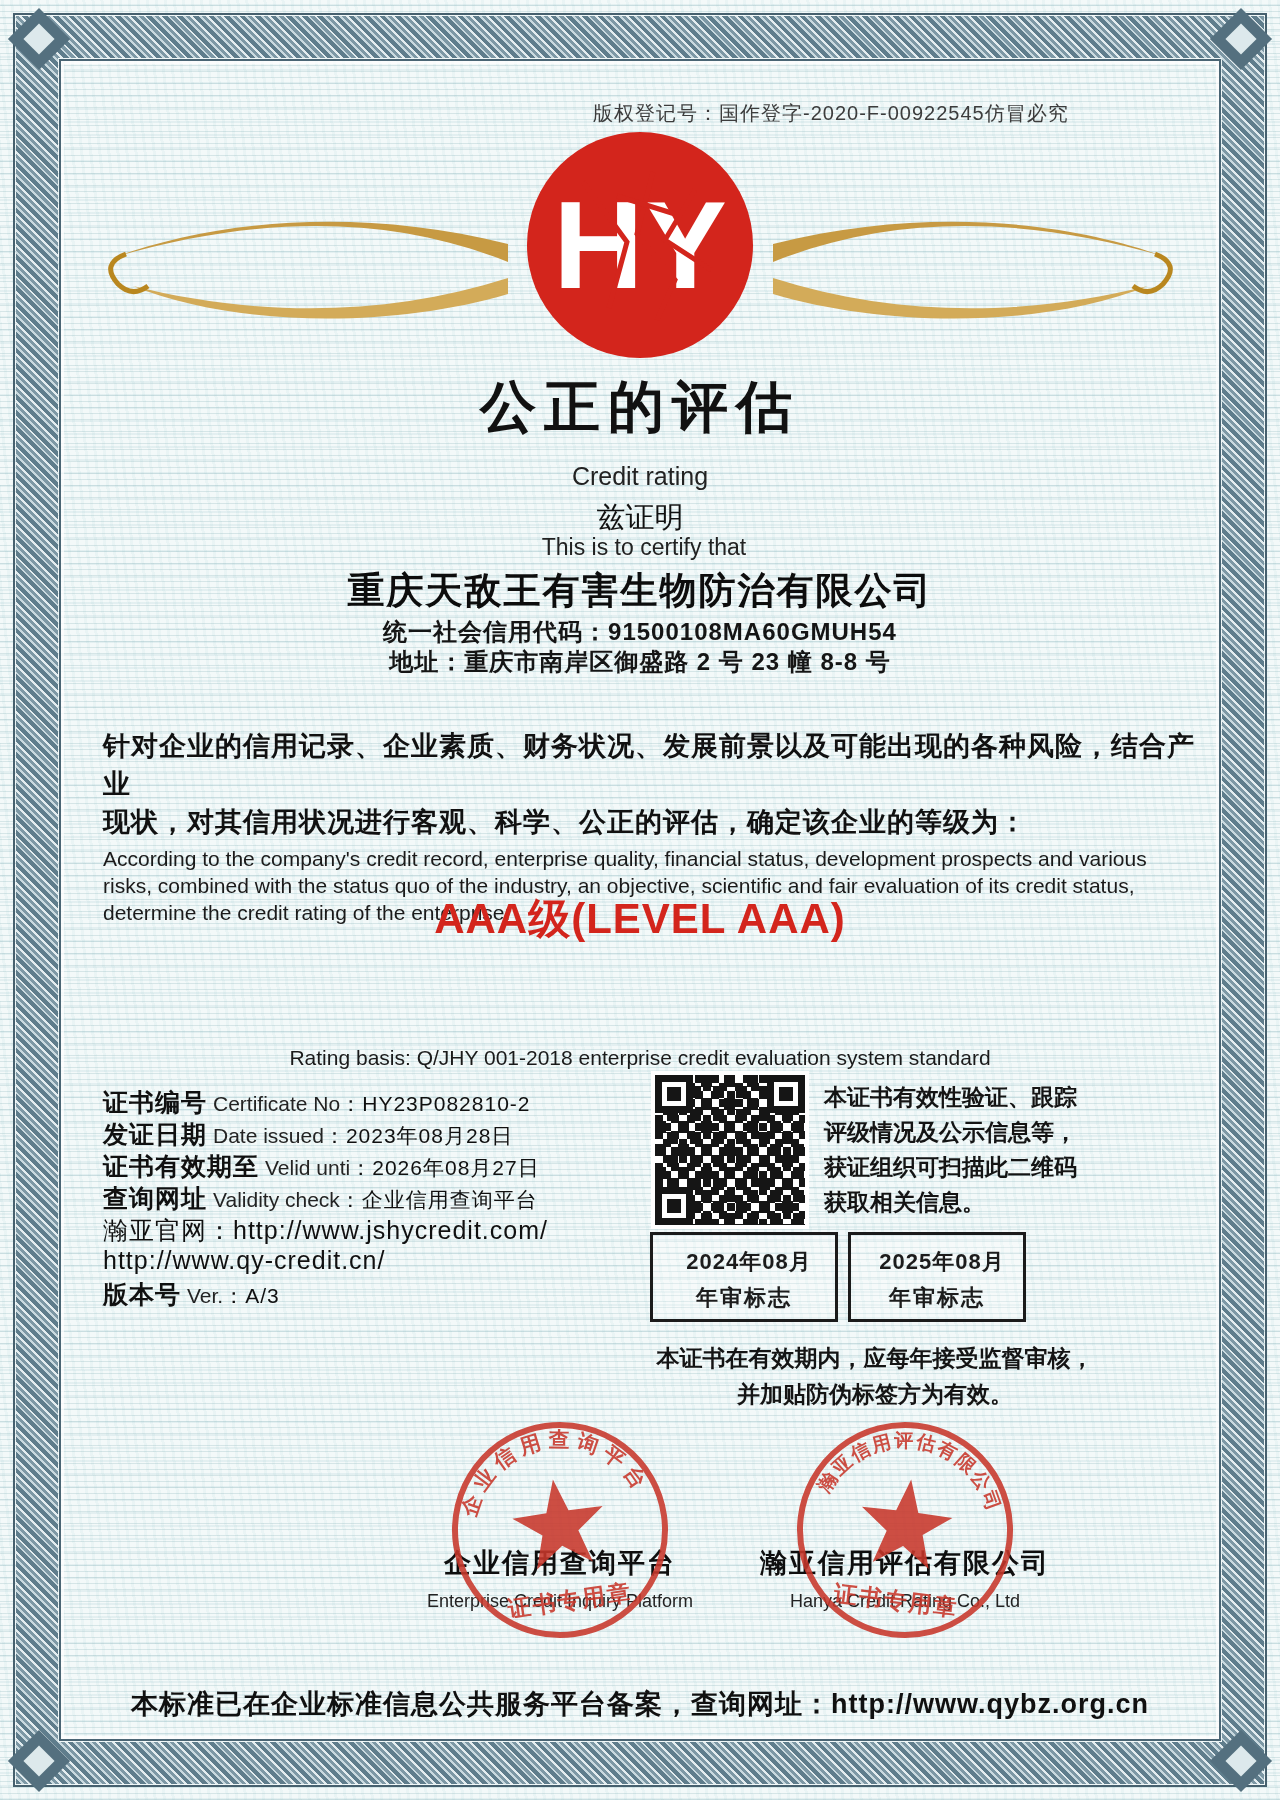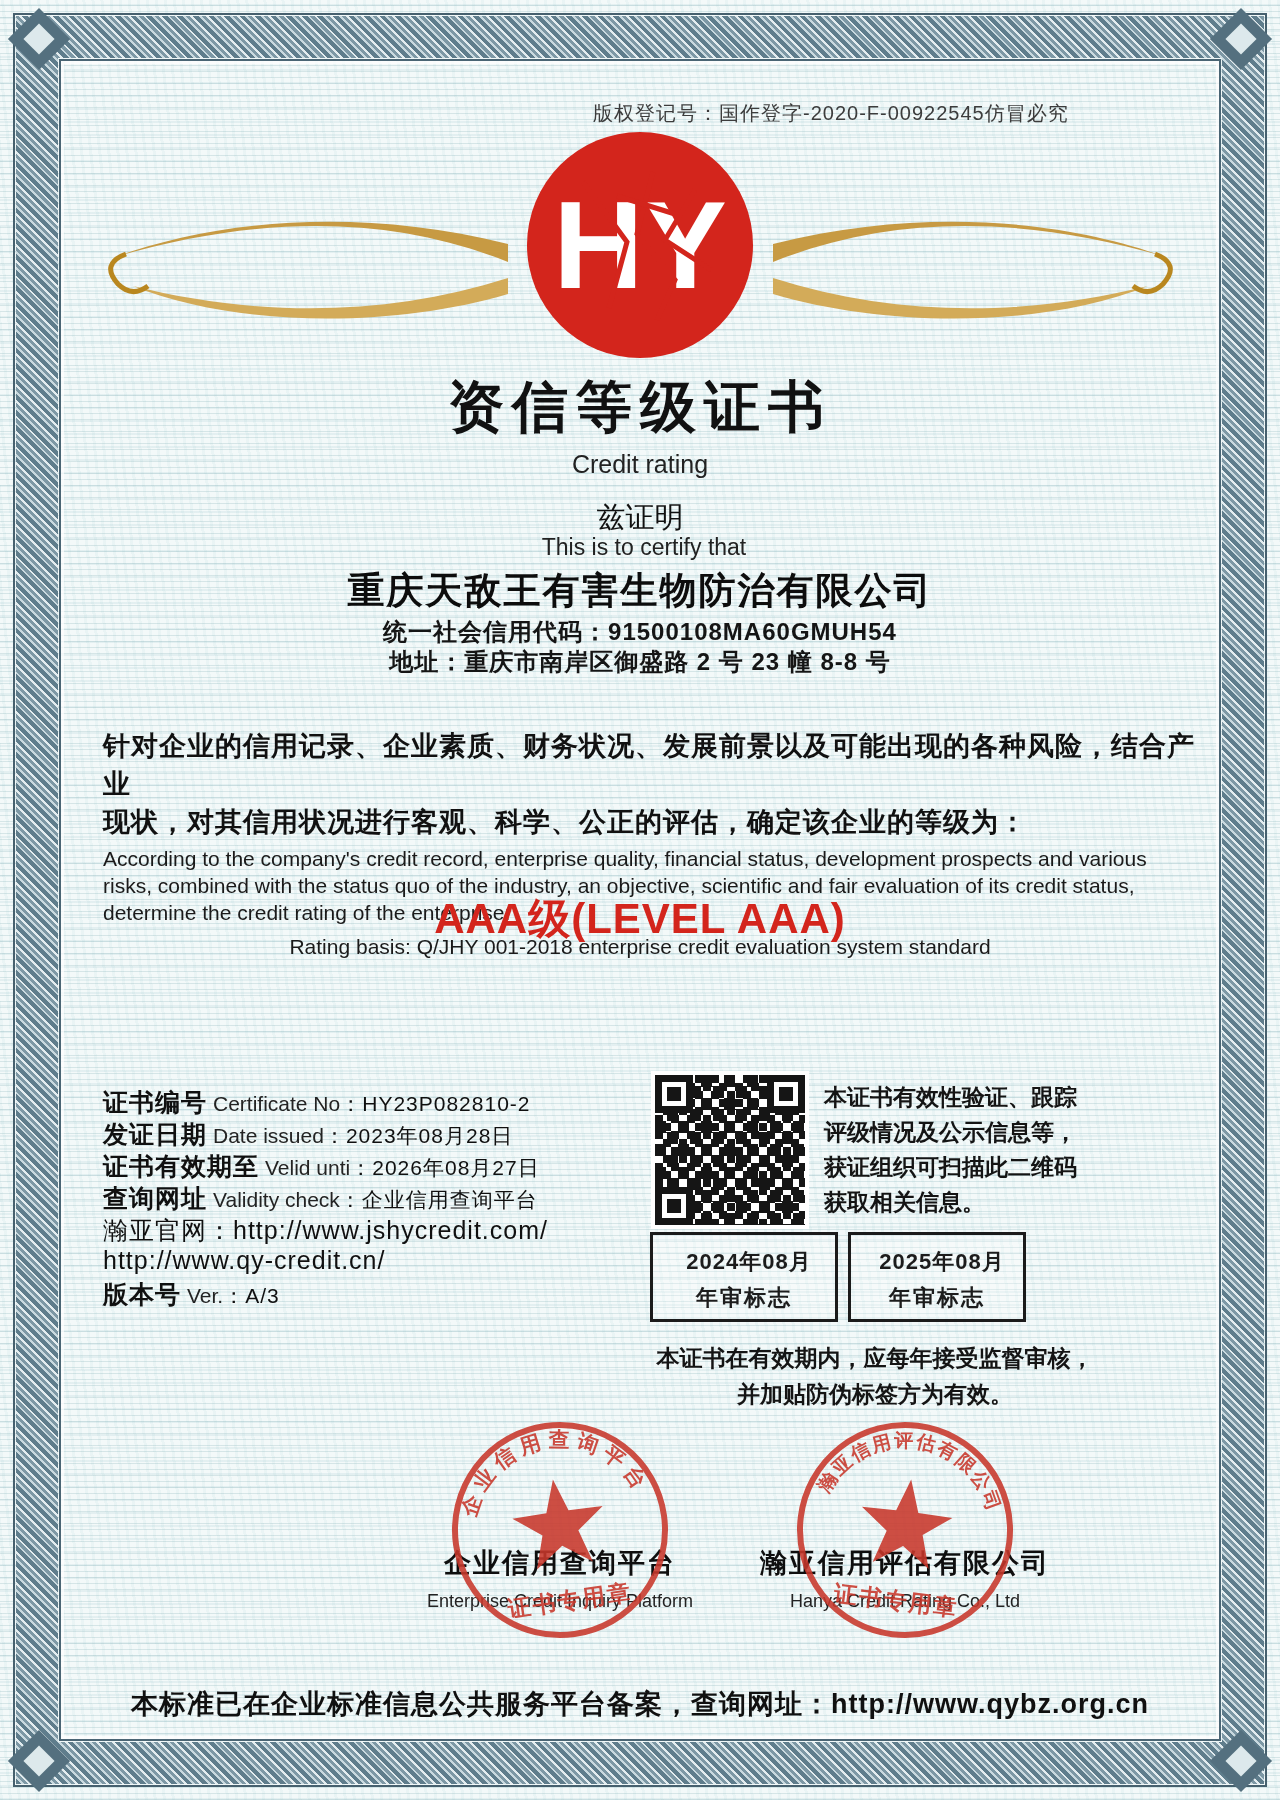--- a/index.html
+++ b/index.html
@@ -93,39 +93,39 @@
     <circle cx="115" cy="115" r="113" fill="#d3251c"></circle>
     <text x="115" y="158" text-anchor="middle" font-family="Liberation Sans, DejaVu Sans, sans-serif" font-size="125" font-weight="900" fill="#ffffff">HY</text>
     <g stroke="#d3251c" stroke-width="5" fill="none">
       <path d="M58,52 L102,112 L84,178"></path>
       <path d="M128,42 L112,104 L150,150 L132,190"></path>
       <path d="M170,60 L140,110 L186,140"></path>
       <path d="M92,66 L150,84"></path>
     </g>
   </svg>
 
-  <div class="abs ctr title-cn" style="top:370px;">资信等级证书</div>
-  <div class="abs ctr title-en" style="top:450px;">Credit rating</div>
+  <div class="abs ctr title-cn" style="top:370px;">公正的评估</div>
+  <div class="abs ctr title-en" style="top:462px;">Credit rating</div>
   <div class="abs ctr certify-cn" style="top:498px;">兹证明</div>
   <div class="abs ctr certify-en" style="top:534px;padding-left:8px;">This is to certify that</div>
 
   <div class="abs ctr company" style="top:566px;">重庆天敌王有害生物防治有限公司</div>
   <div class="abs ctr subline" style="top:616px;">统一社会信用代码：91500108MA60GMUH54</div>
   <div class="abs ctr subline" style="top:646px;">地址：重庆市南岸区御盛路 2 号 23 幢 8-8 号</div>
 
   <div class="abs" style="left:103px;top:727px;width:1095px;">
     <div class="st-cn">针对企业的信用记录、企业素质、财务状况、发展前景以及可能出现的各种风险，结合产业</div>
     <div class="st-cn">现状，对其信用状况进行客观、科学、公正的评估，确定该企业的等级为：</div>
     <div class="st-en" style="margin-top:4px;">According to the company's credit record, enterprise quality, financial status, development prospects and various</div>
     <div class="st-en">risks, combined with the status quo of the industry, an objective, scientific and fair evaluation of its credit status,</div>
     <div class="st-en">determine the credit rating of the enterprise:</div>
   </div>
 
   <div class="abs ctr aaa" style="top:891px;">AAA级(LEVEL AAA)</div>
-  <div class="abs ctr basis-en" style="top:935px;">Rating basis: Q/JHY 001-2018 enterprise credit evaluation system standard</div>
+  <div class="abs ctr basis-en" style="top:1046px;">Rating basis: Q/JHY 001-2018 enterprise credit evaluation system standard</div>
 
   <div class="abs" style="left:103px;top:1086px;">
     <div class="drow">
       <span class="dcn">证书编号</span>
       <span class="den">Certificate No</span>
       <span class="dval">：HY23P082810-2</span>
     </div>
     <div class="drow">
       <span class="dcn">发证日期</span>
       <span class="den">Date issued</span>

